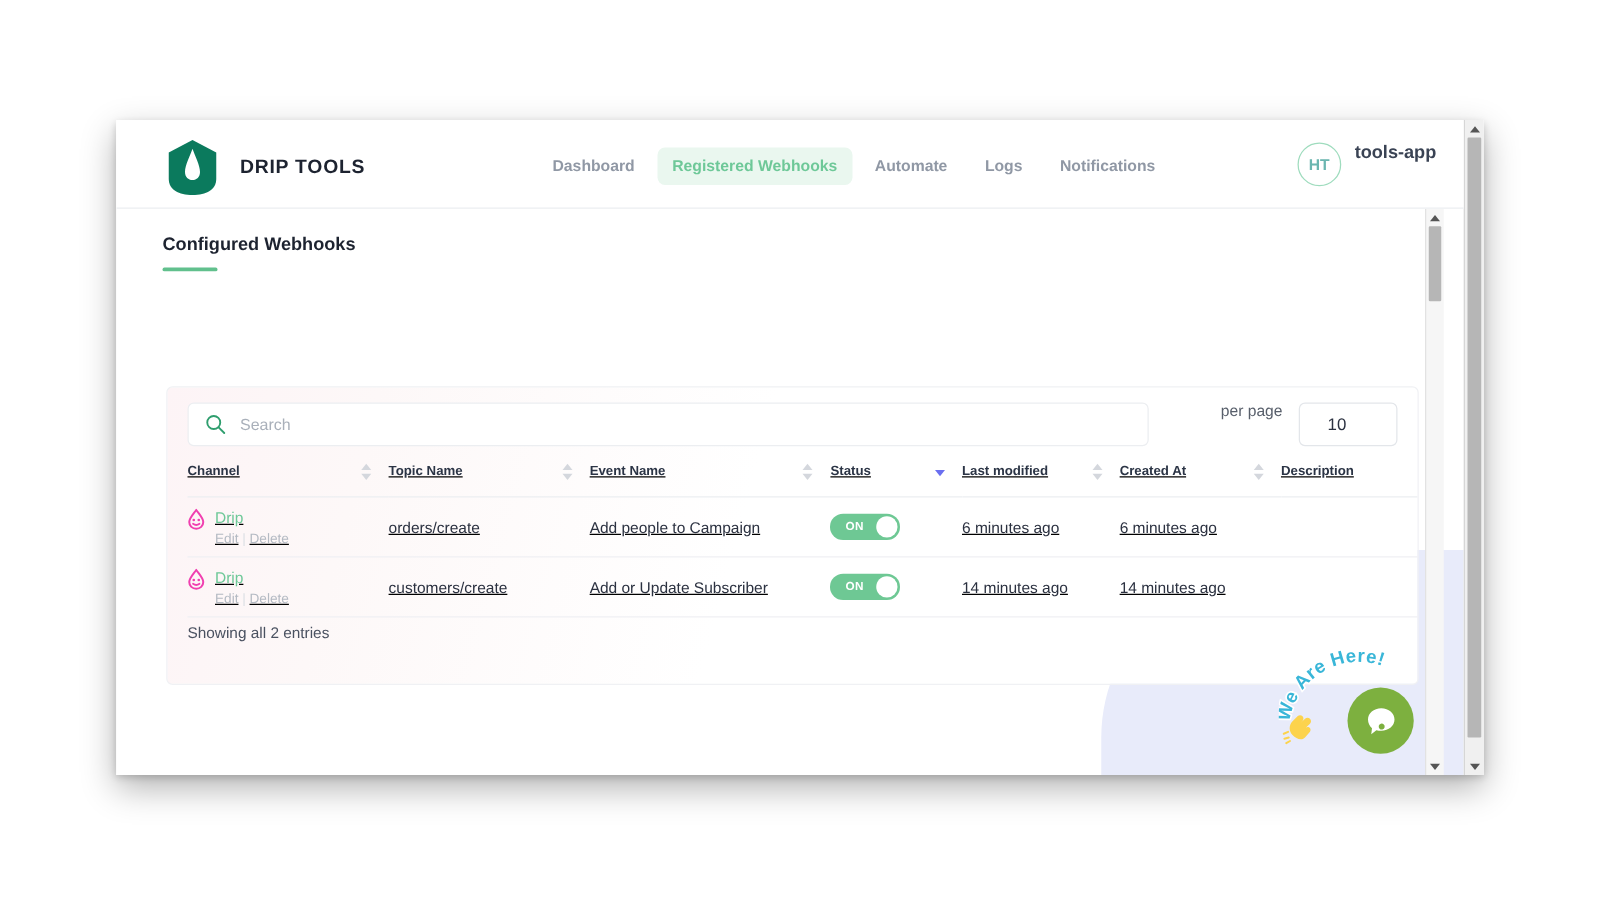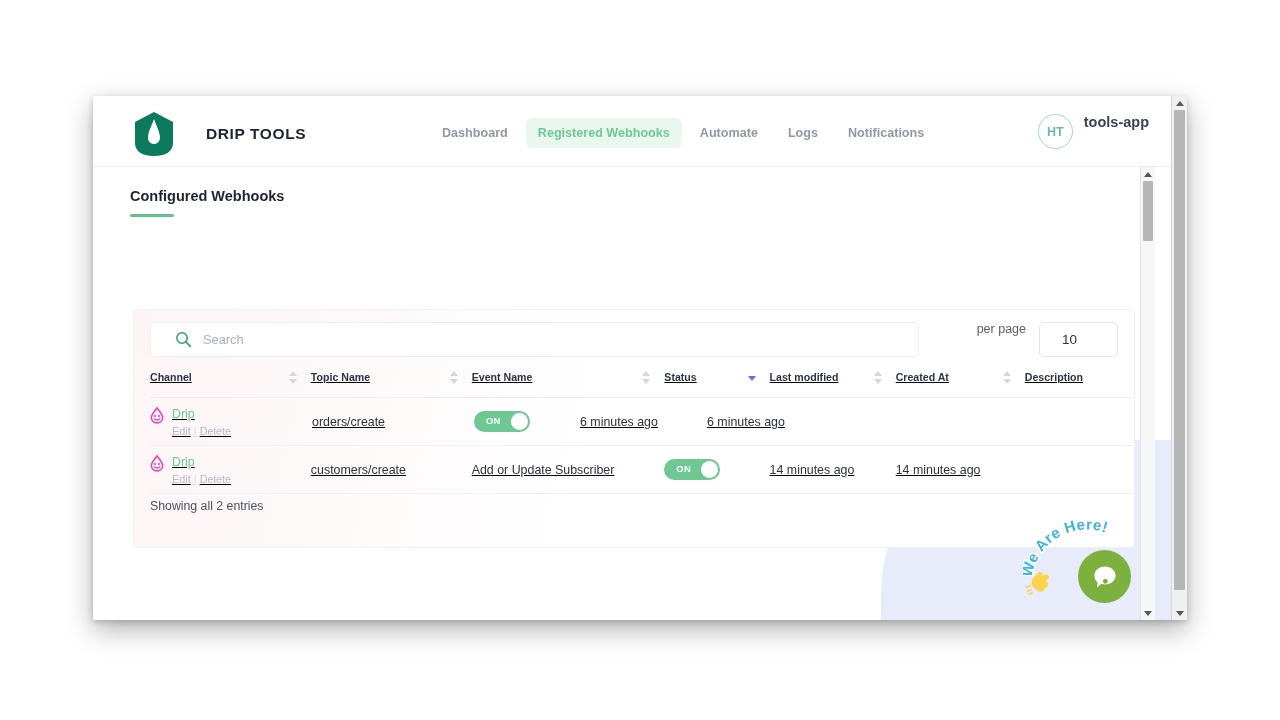--- a/index.html
+++ b/index.html
@@ -44,21 +44,21 @@
   }
 
   
   #app-header {
     position: absolute; left: 0; top: 0;
     width: 1078px; height: 71px;
     background: #ffffff;
     border-bottom: 1px solid #eceef1;
     z-index: 5;
   }
-  #brand { position: absolute; left: 37px; top: 14px; display: flex; align-items: center; gap: 28px; }
+  #brand { position: absolute; left: 37px; top: 14px; display: flex; align-items: center; gap: 14px; }
   #logo-mark { width: 48px; height: 48px; display: block; }
   #brand-name {
     font-size: 15.5px; font-weight: bold; letter-spacing: 0.6px;
     color: #1d2330;
   }
 
   #main-nav {
     position: absolute; left: 337px; top: 22px;
     display: flex; align-items: center; gap: 6px;
   }
@@ -109,21 +109,21 @@
 
   
   #search-row { position: absolute; left: 16px; top: 12px; right: 16px; height: 36px; }
   #search-box {
     position: absolute; left: 0; top: 0;
     width: 769px; height: 35px;
     background: #ffffff;
     border: 1px solid #eceef1;
     border-radius: 5px;
     display: flex; align-items: center; gap: 11px;
-    padding-left: 24px;
+    padding-left: 13px;
   }
   #search-icon { flex: 0 0 auto; }
   #search-input {
     border: none; outline: none; background: transparent;
     font-family: "Liberation Sans", sans-serif;
     font-size: 12.8px; color: #3a4354; width: 700px;
   }
   #search-input::placeholder { color: #a9b0ba; }
 
   #perpage-wrap {
@@ -336,20 +336,21 @@
                   <circle cx="5" cy="9" r="1.05" fill="#f040b0"></circle>
                   <circle cx="9" cy="9" r="1.05" fill="#f040b0"></circle>
                   <path d="M4.4 12 Q7 14 9.6 12" fill="none" stroke="#f040b0" stroke-width="1.4" stroke-linecap="round"></path>
                 </svg>
                 <div class="channel-body">
                   <span class="channel-name">Drip</span>
                   <span class="channel-actions"><span>Edit</span><span class="sep">|</span><span>Delete</span></span>
                 </div>
               </div>
               <div class="td c-topic">orders/create</div>
+              <div class="td c-event">Add people to Campaign</div>
               <div class="td c-status">
                 <div class="toggle">
                   <span class="toggle-label">ON</span>
                   <span class="toggle-knob"></span>
                 </div>
               </div>
               <div class="td c-modified">6 minutes ago</div>
               <div class="td c-created">6 minutes ago</div>
               <div class="td c-desc"></div>
             </div>

